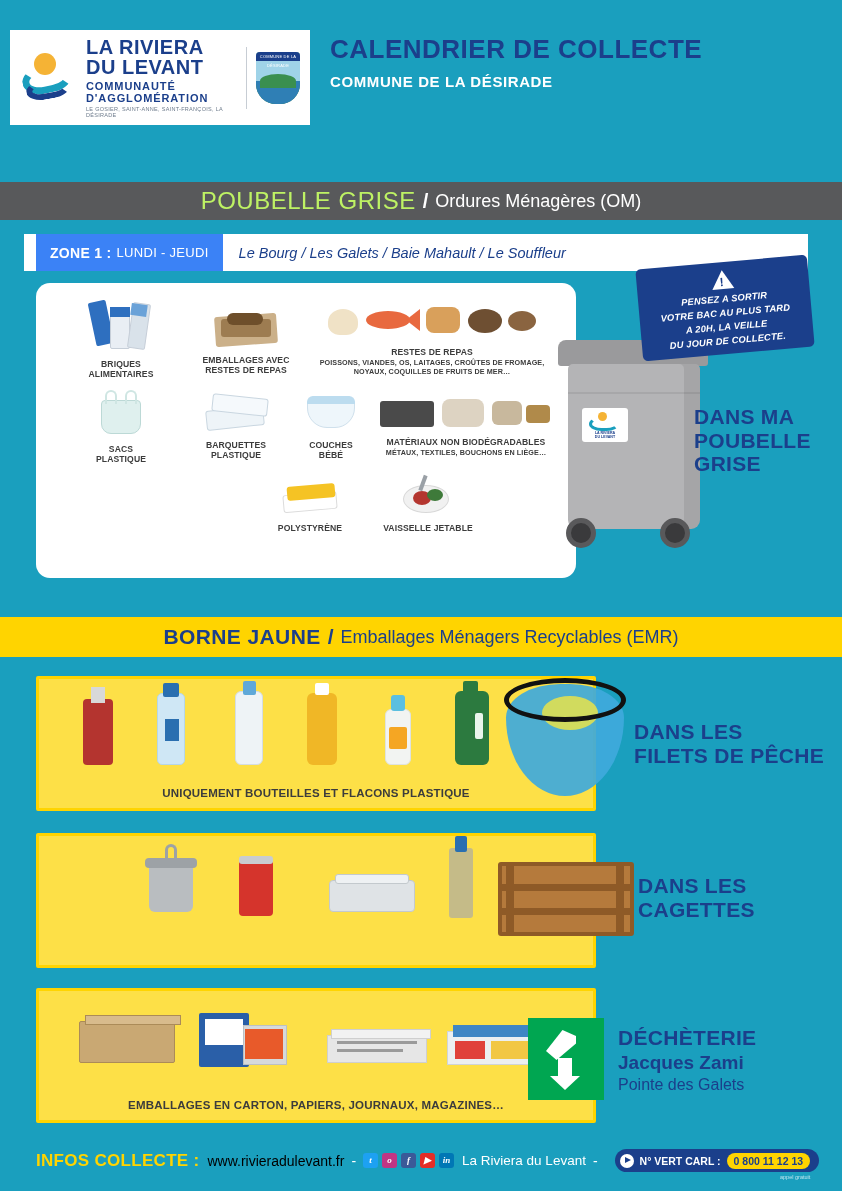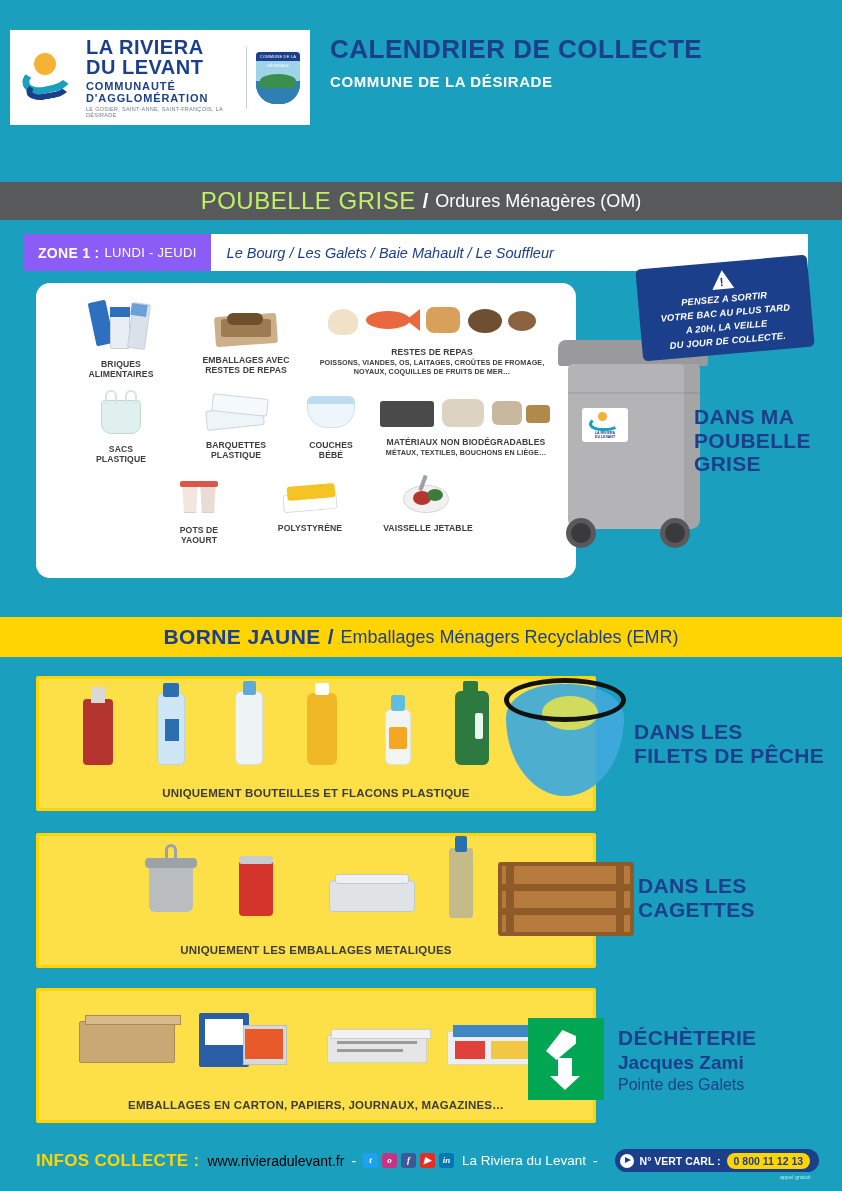--- a/index.html
+++ b/index.html
@@ -63,22 +63,22 @@
   .band-grey .strong { color:#bef264; font-size:24px; font-weight:normal; letter-spacing:.5px; }
   .band-grey .slash { color:#fff; font-size:20px; font-weight:bold; margin:0 7px; }
   .band-grey .light { color:#fff; font-size:18px; }
 
   
   .zone-bar {
     position:absolute; left:24px; top:234px; width:784px; height:37px;
     background:#fff; display:flex; align-items:center;
   }
   .zone-tag {
-    background:#8b5cf6; color:#fff; height:37px; display:flex; align-items:center;
-    padding:8px 14px; font-size:13px;
+    background:#3b82f6; color:#fff; height:37px; display:flex; align-items:center;
+    padding:8px 14px; font-size:13px;margin-left:12px;
   }
   .zone-tag b { font-size:14px; letter-spacing:.3px; }
   .zone-tag span { margin-left:5px; letter-spacing:.3px; }
   .zone-places {
     color:#1b3f8b; font-style:italic; font-size:14.5px; padding-left:16px;
   }
 
   
   .card-grey {
     position:absolute; left:36px; top:283px; width:540px; height:295px;
@@ -265,29 +265,20 @@
     <div class="ill" style="width:180px;height:42px;">
       <div style="position:absolute;left:4px;top:10px;width:54px;height:26px;background:#4a4a4a;border-radius:3px;"></div>
       <div style="position:absolute;left:66px;top:8px;width:42px;height:28px;background:#ddd3c2;border-radius:8px;"></div>
       <div style="position:absolute;left:116px;top:10px;width:30px;height:24px;background:#c8b89d;border-radius:6px;"></div>
       <div style="position:absolute;left:150px;top:14px;width:24px;height:18px;background:#b08a4a;border-radius:4px;"></div>
     </div>
     <div class="cap">MATÉRIAUX NON BIODÉGRADABLES</div>
     <div class="cap small" style="margin-top:2px;">MÉTAUX, TEXTILES, BOUCHONS EN LIÈGE…</div>
   </div>
 
-  <div class="item" style="left:108px; top:190px; width:110px;">
-    <div class="ill" style="width:56px;height:48px;">
-      <div style="position:absolute;left:10px;top:10px;width:18px;height:30px;background:#f2e6df;border:1px solid #ddcfc6;clip-path:polygon(6% 0,94% 0,84% 100%,16% 100%);"></div>
-      <div style="position:absolute;left:28px;top:10px;width:18px;height:30px;background:#e8dcd4;border:1px solid #ddcfc6;clip-path:polygon(6% 0,94% 0,84% 100%,16% 100%);"></div>
-      <div style="position:absolute;left:9px;top:8px;width:38px;height:6px;background:#d9574b;border-radius:2px;"></div>
-    </div>
-    <div class="cap" style="white-space:pre-line;">POTS DE
-YAOURT</div>
-  </div>
 
   <div class="item" style="left:218px; top:196px; width:112px;">
     <div class="ill" style="width:62px;height:40px;">
       <div style="position:absolute;left:4px;top:14px;width:54px;height:18px;background:#fff;border:1px solid #dcdcdc;border-radius:3px;transform:rotate(-5deg);"></div>
       <div style="position:absolute;left:8px;top:6px;width:48px;height:14px;background:#f5c324;border-radius:3px;transform:rotate(-5deg);"></div>
     </div>
     <div class="cap">POLYSTYRÈNE</div>
   </div>
 
   <div class="item" style="left:330px; top:190px; width:124px;">
@@ -365,21 +356,20 @@
     <div style="position:absolute;left:110px;top:28px;width:44px;height:48px;background:#b9bdc0;border-radius:3px 3px 6px 6px;"></div>
     <div style="position:absolute;left:106px;top:22px;width:52px;height:10px;background:#9da2a6;border-radius:4px;"></div>
     <div style="position:absolute;left:126px;top:8px;width:12px;height:16px;border:3px solid #9da2a6;border-bottom:none;border-radius:6px 6px 0 0;"></div>
     <div style="position:absolute;left:200px;top:24px;width:34px;height:56px;background:#d5342c;border-radius:4px;"></div>
     <div style="position:absolute;left:200px;top:20px;width:34px;height:8px;background:#c9ccd0;border-radius:3px;"></div>
     <div style="position:absolute;left:290px;top:44px;width:86px;height:32px;background:#dfe3e6;border:1px solid #c3c9cd;border-radius:4px;"></div>
     <div style="position:absolute;left:296px;top:38px;width:74px;height:10px;background:#eef1f3;border:1px solid #c3c9cd;border-radius:3px;"></div>
     <div style="position:absolute;left:410px;top:12px;width:24px;height:70px;background:#c5bb88;border-radius:3px;"></div>
     <div style="position:absolute;left:416px;top:0px;width:12px;height:16px;background:#2a6fb0;border-radius:2px;"></div>
   </div>
-  <div class="card-cap">UNIQUEMENT LES EMBALLAGES METALIQUES</div>
 </div>
 <div style="position:absolute;left:498px;top:862px;width:136px;height:74px;">
   <div style="position:absolute;left:0;top:0;width:136px;height:74px;background:#b57a3c;border:4px solid #8e5a27;border-radius:3px;"></div>
   <div style="position:absolute;left:0;top:22px;width:136px;height:7px;background:#8e5a27;"></div>
   <div style="position:absolute;left:0;top:46px;width:136px;height:7px;background:#8e5a27;"></div>
   <div style="position:absolute;left:8px;top:0;width:8px;height:74px;background:#8e5a27;"></div>
   <div style="position:absolute;left:118px;top:0;width:8px;height:74px;background:#8e5a27;"></div>
 </div>
 <div class="side-label" style="left:638px; top:874px; white-space:pre-line;">DANS LES
 CAGETTES</div>

